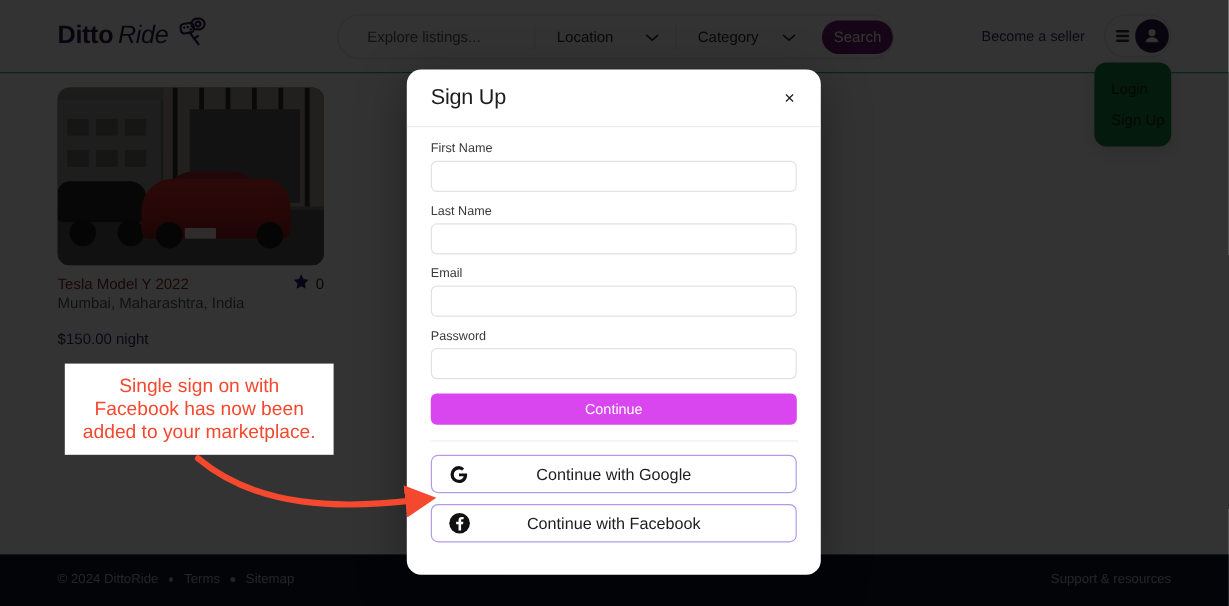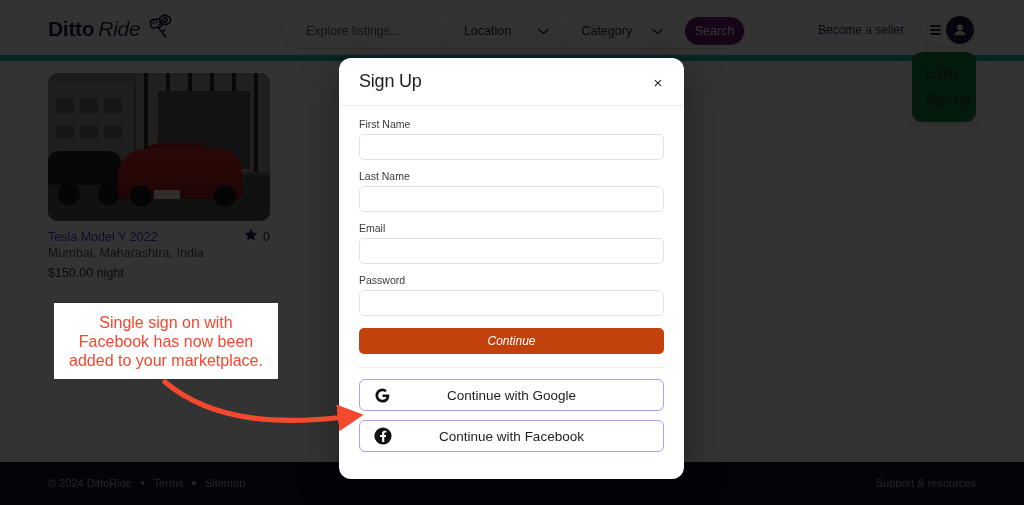--- a/index.html
+++ b/index.html
@@ -28,21 +28,21 @@
     z-index: 40;
   }
 
   
   #header {
     position: absolute;
     top: 0; left: 0;
     width: 1024px;
     height: 61px;
     background: #ffffff;
-    border-bottom: 6px solid #14b8a6;
+    border-bottom: 1px solid #14b8a6;
     z-index: 5;
   }
 
   #logo {
     position: absolute;
     left: 48px;
     top: 14px;
     display: flex;
     align-items: center;
     gap: 4px;
@@ -191,23 +191,23 @@
   .ph-carDark { position:absolute; left:0; bottom:36px; width:74px; height:34px; background:#232326; border-radius:10px 14px 4px 4px; }
   .ph-carRed  { position:absolute; left:70px; bottom:22px; width:124px; height:50px;
                 background: linear-gradient(180deg,#d6302c 0%,#bb2320 60%,#8e1a18 100%);
                 border-radius: 26px 22px 6px 6px; }
   .ph-carRedTop { position:absolute; left:92px; bottom:56px; width:74px; height:22px;
                 background: linear-gradient(180deg,#b0282a 0%,#8d1f20 100%);
                 border-radius: 20px 20px 2px 2px; }
   .ph-wheel { position:absolute; bottom:16px; width:22px; height:22px; border-radius:50%; background:#1b1b1d; }
   .ph-plate { position:absolute; left:106px; bottom:22px; width:26px; height:9px; background:#e4e2dd; border-radius:1px; }
 
-  #listing-title { margin-top: 9px; font-size: 12.5px; color: #6d28d9; }
+  #listing-title { margin-top: 9px; font-size: 12.5px; color: #7f1d1d; }
   #listing-location { margin-top: 2px; font-size: 12.5px; color: #565656; }
-  #listing-price { margin-top: 6px; font-size: 12.5px; color: #3a2a63; }
+  #listing-price { margin-top: 16px; font-size: 12.5px; color: #3a2a63; }
   #rating {
     position: absolute;
     right: 0;
     top: 155px;
     display: flex;
     align-items: center;
     gap: 5px;
     font-size: 12.5px;
     color: #1f1f1f;
   }
@@ -275,29 +275,28 @@
     background: #fff;
     outline: none;
     font-family: "Liberation Sans", sans-serif;
     font-size: 12px;
     color: #222;
     padding: 0 8px;
   }
   #continue-button {
     width: 305px;
     height: 26px;
-    background: #c2410c;
+    background: #d946ef;
     color: #fff;
     border: 0;
     border-radius: 5px;
     font-size: 12px;
     font-family: "Liberation Sans", sans-serif;
     cursor: pointer;
     margin-top: 2px;
-    font-style: italic;
   }
   #sso-divider { height: 1px; background: #ededed; margin: 13px 0 11px 0; }
   .sso-button {
     position: relative;
     width: 305px;
     height: 32px;
     background: #ffffff;
     border: 1px solid #b49ae8;
     border-radius: 6px;
     display: flex;

